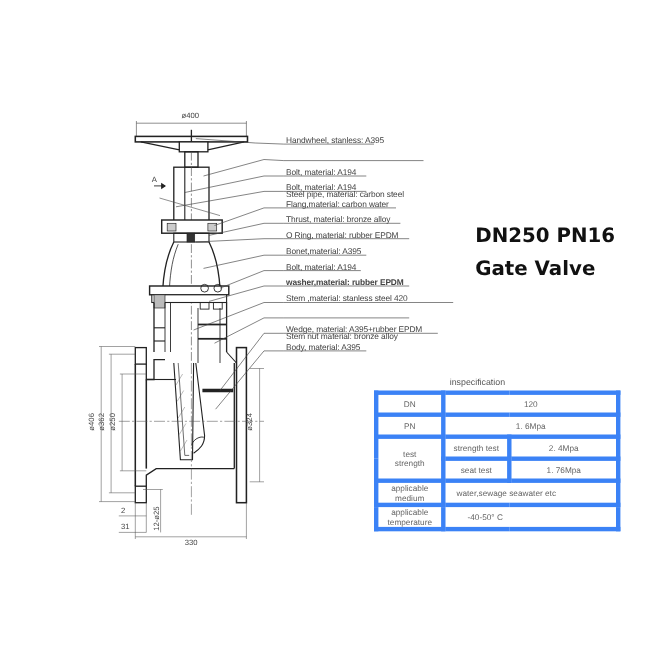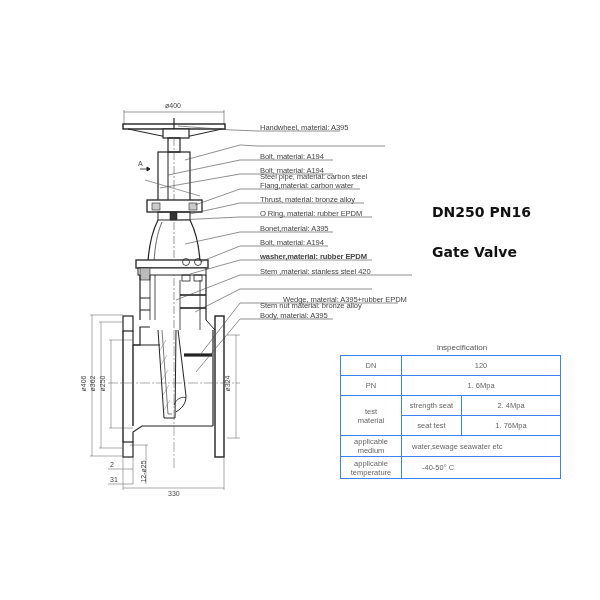--- a/index.html
+++ b/index.html
@@ -2,26 +2,26 @@
 <html><head>
   <meta charset="utf-8">
   <style>
     html, body { margin: 0; padding: 0; background: #ffffff; }
     body { width: 600px; height: 600px; position: relative; overflow: hidden;
       font-family: "Liberation Sans", sans-serif; color: #333; }
     #drawing { position: absolute; left: 0; top: 0; width: 600px; height: 600px; }
     .lbl { position: absolute; left: 260px; font-size: 7.6px; color: #444;
       white-space: nowrap; line-height: 10px; letter-spacing: -0.1px; }
     .title { position: absolute; left: 432px; font-family: "DejaVu Sans", sans-serif;
-      font-weight: bold; font-size: 14px; color: #111; white-space: nowrap; }
-    .caption { position: absolute; left: 352px; width: 220px; top: 343px; text-align: center;
+      font-weight: bold; font-size: 18px; color: #111; white-space: nowrap; }
+    .caption { position: absolute; left: 324px; width: 220px; top: 343px; text-align: center;
       font-size: 8px; color: #555; }
     table.spec { position: absolute; left: 340px; top: 355px; width: 220px;
       border-collapse: collapse; font-size: 7.5px; color: #666; table-layout: fixed; }
-    table.spec td { border: 1px solid #3b82f6; text-align: center; padding: 0; line-height: 9px; }
+    table.spec td { border: 4px solid #3b82f6; text-align: center; padding: 0; line-height: 9px; }
     .dim { font-size: 7px; color: #444; position: absolute; white-space: nowrap; }
     .vdim { transform: rotate(-90deg); transform-origin: center; }
   </style>
 </head>
 <body>
 
 <svg id="drawing" viewBox="0 0 600 600" width="600" height="600">
   <g stroke="#222" fill="none" stroke-width="1">
 
     <line x1="124" y1="112" x2="224" y2="112" stroke="#555" stroke-width="0.6"></line>
@@ -150,61 +150,61 @@
 <div class="dim vdim" style="left:76px;top:380px;">ø406</div>
 <div class="dim vdim" style="left:85px;top:380px;">ø362</div>
 <div class="dim vdim" style="left:95px;top:380px;">ø250</div>
 <div class="dim vdim" style="left:220px;top:380px;">ø324</div>
 <div class="dim" style="left:110px;top:461px;">2</div>
 <div class="dim" style="left:110px;top:476px;">31</div>
 <div class="dim vdim" style="left:132px;top:468px;">12-ø25</div>
 <div class="dim" style="left:168px;top:490px;">330</div>
 
 <div>
-  <div class="lbl" style="top:123px;">Handwheel, material: A395</div>
+  <div class="lbl" style="top:123px;">Handwheel, stanless: A395</div>
   <div class="lbl" style="top:137px;margin-top:35px;">Steel pipe, material: carbon steel</div>
   <div class="lbl" style="top:152px;">Bolt, material: A194</div>
   <div class="lbl" style="top:166px;">Bolt, material: A194</div>
   <div class="lbl" style="top:181px;">Flang,material: carbon water</div>
   <div class="lbl" style="top:195px;">Thrust, material: bronze alloy</div>
   <div class="lbl" style="top:209px;">O Ring, material: rubber EPDM</div>
   <div class="lbl" style="top:224px;">Bonet,material: A395</div>
   <div class="lbl" style="top:238px;">Bolt, material: A194</div>
   <div class="lbl" style="top:252px;font-weight:bold;">washer,material: rubber EPDM</div>
   <div class="lbl" style="top:267px;">Stem ,material: stanless steel 420</div>
   <div class="lbl" style="top:281px;margin-top:20px;">Stem nut  material: bronze alloy</div>
-  <div class="lbl" style="top:295px;margin-left:23px;">Wedge, material: A395+rubber EPDM</div>
+  <div class="lbl" style="top:295px;">Wedge, material: A395+rubber EPDM</div>
   <div class="lbl" style="top:311px;">Body, material: A395</div>
 </div>
 
 <div class="title" style="top:204px;">DN250 PN16</div>
-<div class="title" style="top:244px;">Gate Valve</div>
+<div class="title" style="top:234px;">Gate Valve</div>
 
 <div class="caption">inspecification</div>
 <table class="spec">
   <colgroup>
       <col style="width:61px">
       <col style="width:60px">
       <col style="width:99px">
     </colgroup>
   <tbody>
       <tr style="height:20px">
     <td>DN</td>
     <td colspan="2">120</td>
   </tr>
   <tr style="height:20px">
     <td>PN</td>
     <td colspan="2">1. 6Mpa</td>
   </tr>
   <tr style="height:20px">
     <td rowspan="2">
       <div>test</div>
-      <div>material</div>
+      <div>strength</div>
     </td>
-    <td>strength seat</td>
+    <td>strength test</td>
     <td>2. 4Mpa</td>
   </tr>
   <tr style="height:20px">
     <td>seat  test</td>
     <td>1. 76Mpa</td>
   </tr>
   <tr style="height:21px">
     <td>
       <div>applicable</div>
       <div>medium</div>

